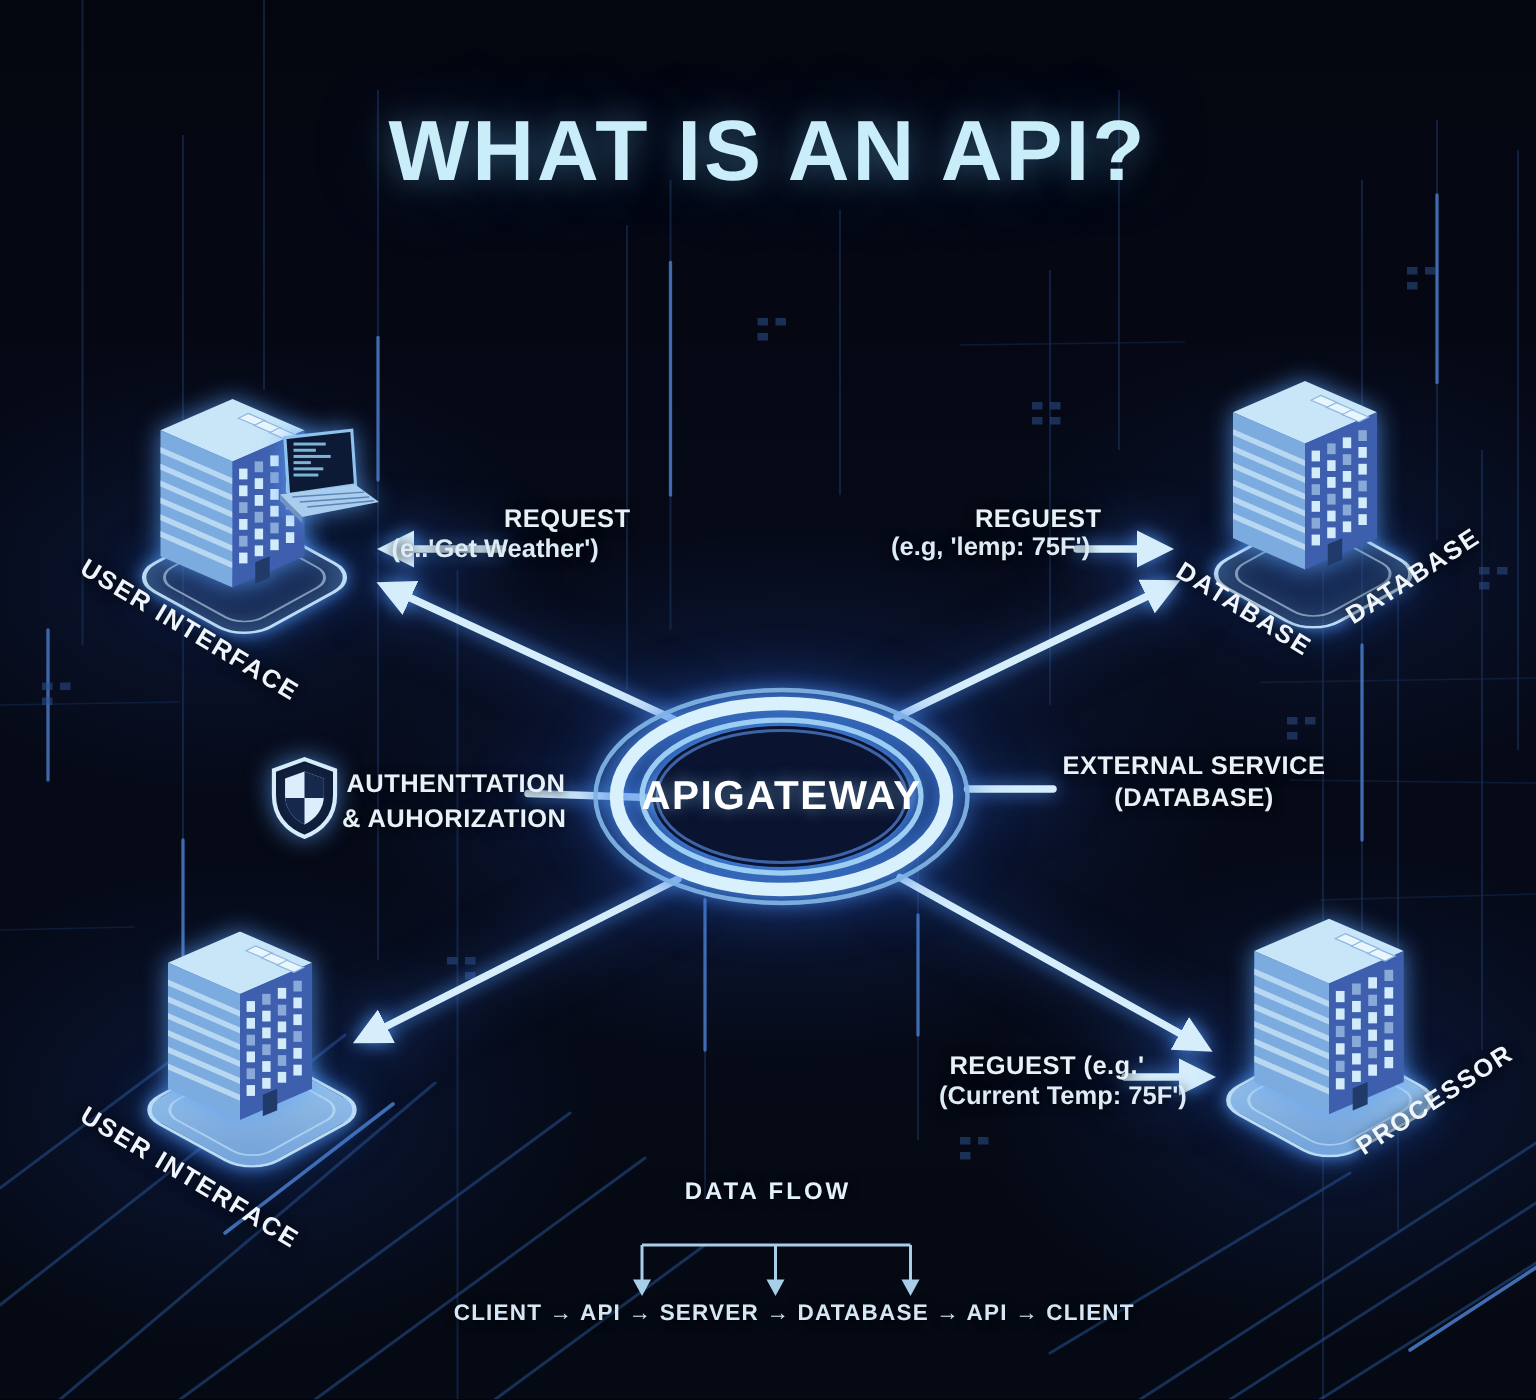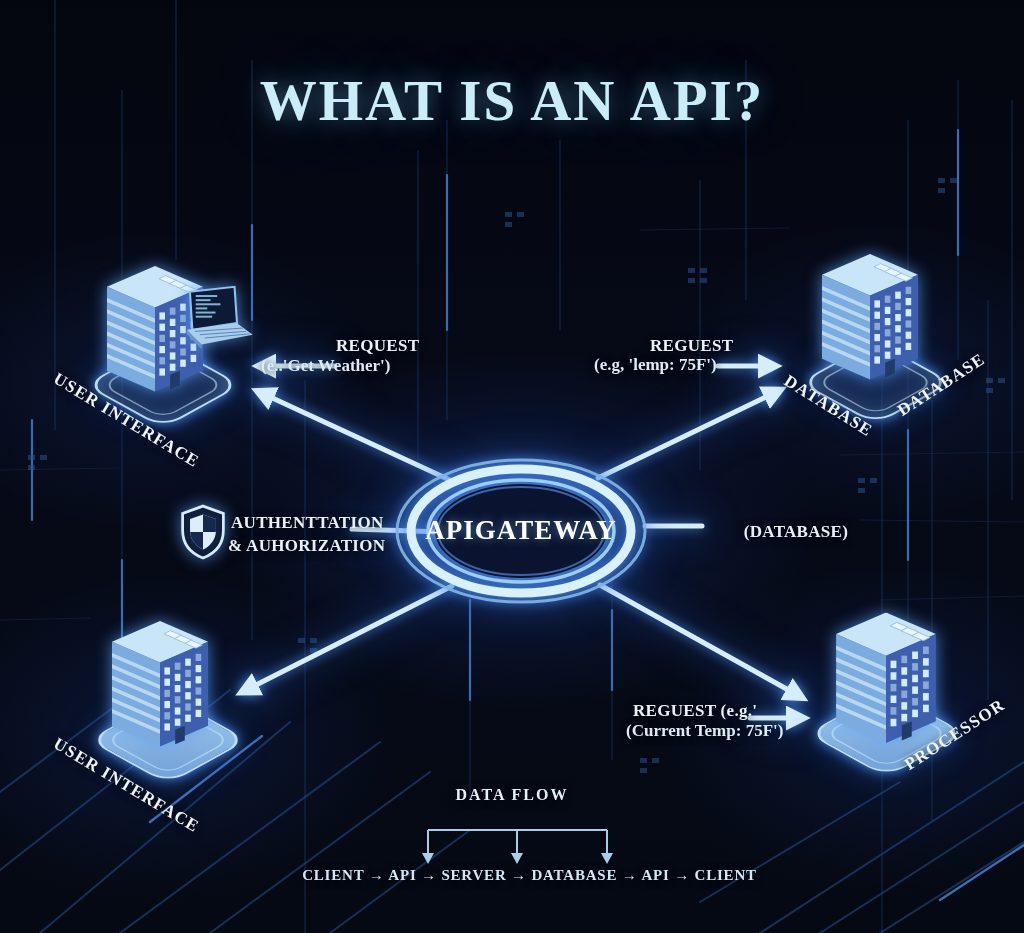--- a/index.html
+++ b/index.html
@@ -1,18 +1,18 @@
 <!DOCTYPE html>
 <html><head>
 <meta charset="utf-8">
 <style>
   html,body{margin:0;padding:0;background:#03050c;}
   #stage{
     position:relative;width:1024px;height:933px;overflow:hidden;
-    font-family:Liberation Serif, serif;
+    font-family:Liberation Sans, sans-serif;
     background:
       radial-gradient(ellipse 420px 260px at 51% 57%, rgba(35,80,190,.28), rgba(0,0,0,0) 70%),
       radial-gradient(ellipse 300px 200px at 15% 41%, rgba(30,70,160,.20), rgba(0,0,0,0) 75%),
       radial-gradient(ellipse 300px 200px at 86% 40%, rgba(30,70,160,.18), rgba(0,0,0,0) 75%),
       radial-gradient(ellipse 320px 220px at 16% 79%, rgba(30,70,170,.22), rgba(0,0,0,0) 75%),
       radial-gradient(ellipse 320px 220px at 87% 78%, rgba(30,70,170,.22), rgba(0,0,0,0) 75%),
       linear-gradient(180deg,#04060f 0%,#060a18 45%,#050913 100%);
   }
   .abs{position:absolute;}
   .lbl{position:absolute;color:#e6eef7;white-space:nowrap;text-shadow:0 1px 8px rgba(0,0,0,.85);}
@@ -283,20 +283,21 @@
 
   <div class="lbl ann" style="left:650px;top:336px;">REGUEST</div>
   <div class="lbl ann2" style="left:594px;top:355px;">(e.g, 'lemp: 75F')</div>
 
   <svg class="abs softglow" width="50" height="58" viewBox="0 0 54 62" style="left:178px;top:503px;">
       <use href="#shield"></use>
     </svg>
   <div class="lbl ann" style="left:231px;top:513px;">AUTHENTTATION</div>
   <div class="lbl ann" style="left:228px;top:536px;">&amp; AUHORIZATION</div>
 
+  <div class="lbl ann" style="left:698px;top:501px;width:196px;text-align:center;">EXTERNAL SERVICE</div>
   <div class="lbl ann" style="left:698px;top:522px;width:196px;text-align:center;">(DATABASE)</div>
 
   <div class="lbl ann" style="left:633px;top:701px;">REGUEST (e.g.'</div>
   <div class="lbl ann2" style="left:626px;top:721px;">(Current Temp: 75F')</div>
 
   <div class="lbl df-title">DATA FLOW</div>
   <svg class="abs" width="200" height="44" viewBox="0 0 200 44" style="left:420px;top:828px;">
     <g stroke="#a8cfe8" stroke-width="2" fill="none">
       <polyline points="8,2 187,2"></polyline>
       <line x1="8" y1="2" x2="8" y2="26"></line>

